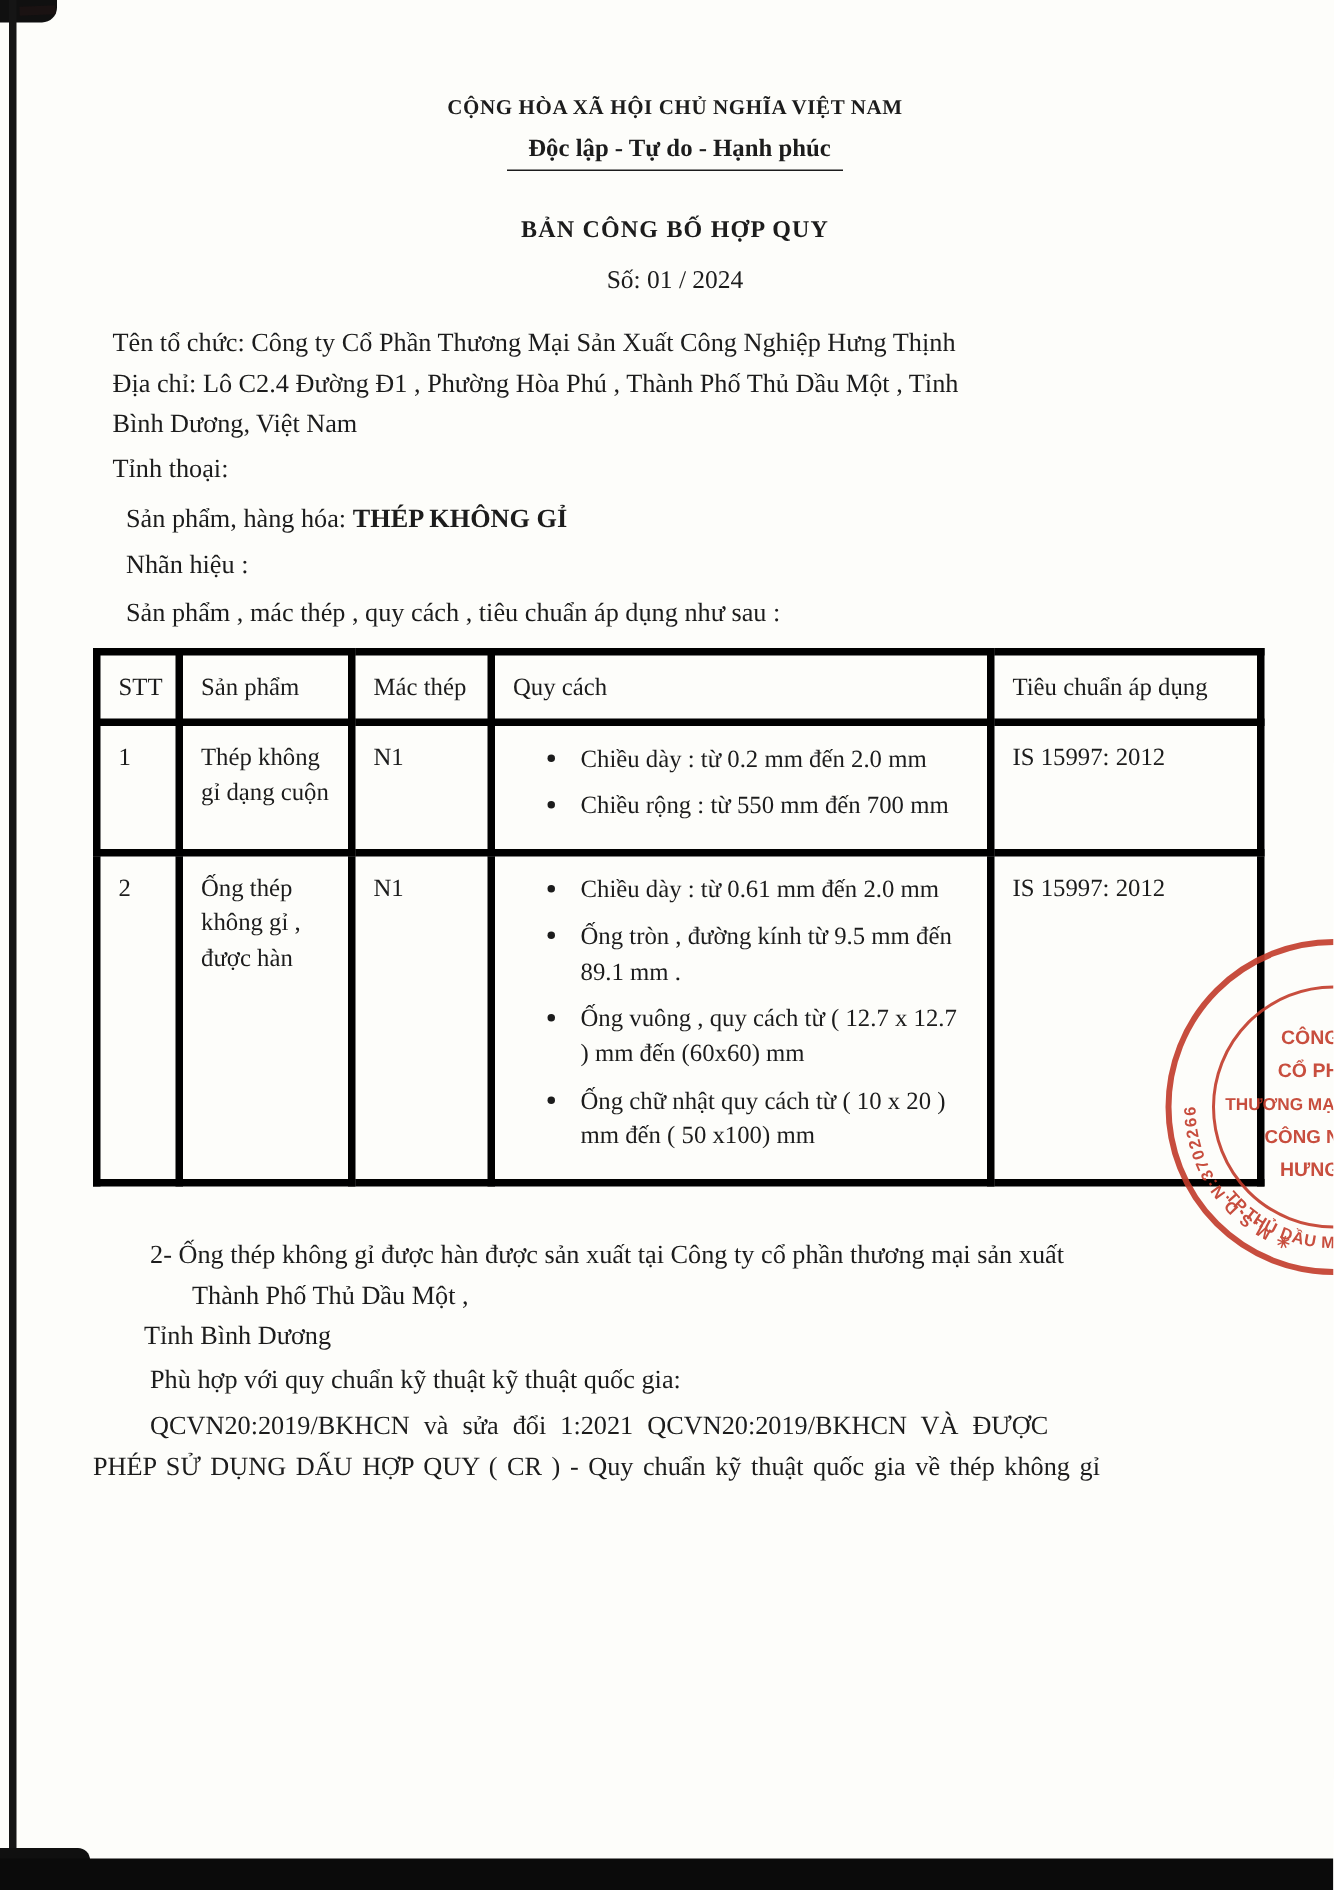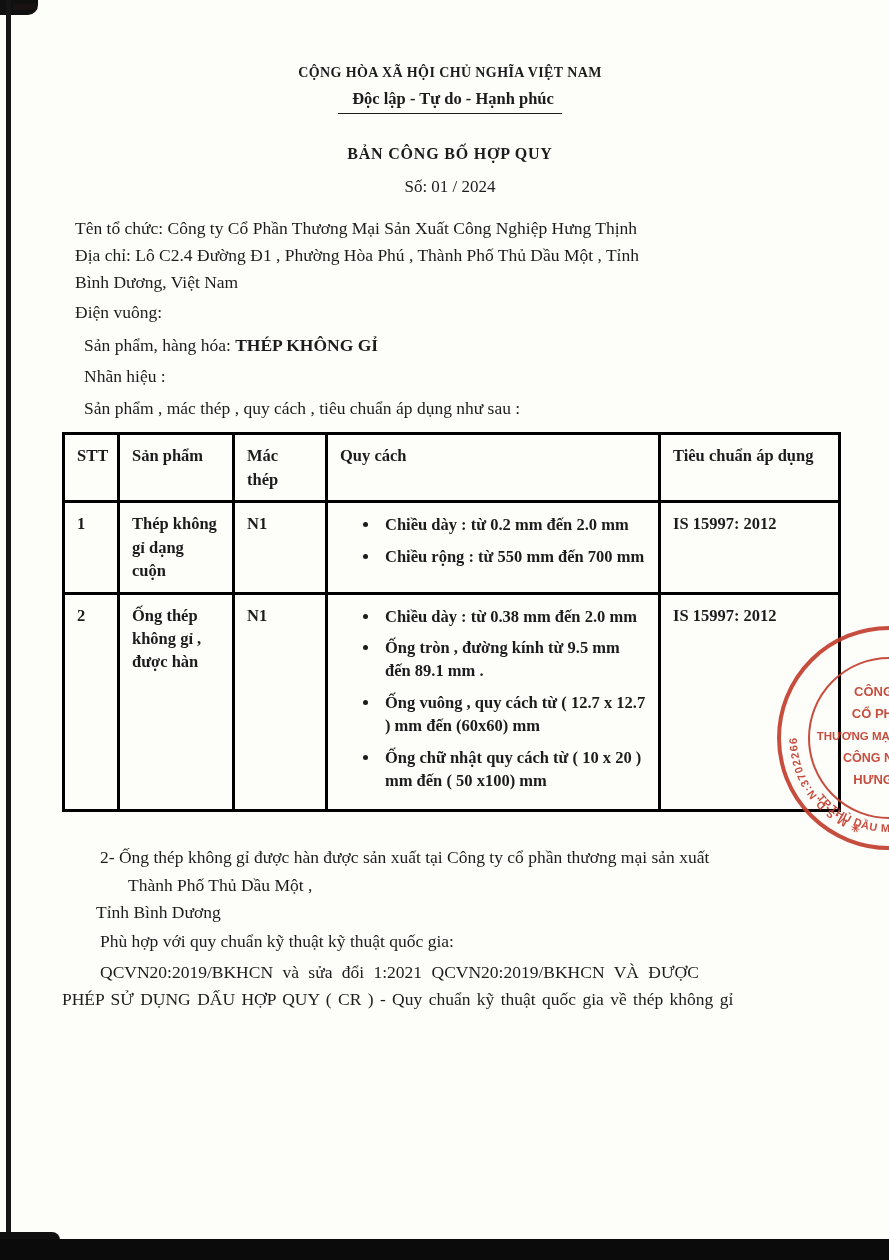--- a/index.html
+++ b/index.html
@@ -60,25 +60,25 @@
   .mt3 { margin-top: 3px; }
   .bold { font-weight: bold; }
 
   
   .spec-table {
     border-collapse: collapse; table-layout: fixed;
     width: 776px; margin-top: 10px;
     font-size: 16.5px; line-height: 1.42;
   }
   .spec-table th, .spec-table td {
-    border: 3px solid #000000;
+    border: 5px solid #000000;
     padding: 9px 12px;
     vertical-align: top;
     text-align: left;
-    font-weight: bold;
+    font-weight: normal;
   }
   .col-stt { width: 55px; } .col-sp { width: 115px; } .col-mt { width: 93px; }
   .col-qc { width: 333px; } .col-tc { width: 180px; }
   .cell-stt { text-align: center; }
   .cell-sp { text-align: justify; }
   .cell-mt { padding-left: 27px; }
   ul.qc { margin: 1px 0 0; padding-left: 40px; }
   ul.qc li { margin: 0 0 8px; padding-left: 5px; }
 
   
@@ -121,21 +121,21 @@
     <div class="nat2 center">
       <span class="underline">Độc lập - Tự do - Hạnh phúc</span>
     </div>
 
     <div class="doc-title center">BẢN CÔNG BỐ HỢP QUY</div>
     <div class="doc-number center">Số: 01 / 2024</div>
 
     <p class="para ind13 mt16">Tên tổ chức: Công ty Cổ Phần Thương Mại Sản Xuất Công Nghiệp Hưng Thịnh</p>
     <p class="para ind13">Địa chỉ: Lô C2.4 Đường Đ1 , Phường Hòa Phú , Thành Phố Thủ Dầu Một , Tỉnh</p>
     <p class="para ind13">Bình Dương, Việt Nam</p>
-    <p class="para ind13 mt3">Điện vuông:</p>
+    <p class="para ind13 mt3">Tỉnh thoại:</p>
     <p class="para ind22 mt6"><span>Sản phẩm, hàng hóa: </span><span class="bold">THÉP KHÔNG GỈ</span></p>
     <p class="para ind22 mt4">Nhãn hiệu :</p>
     <p class="para ind22 mt5">Sản phẩm , mác thép , quy cách , tiêu chuẩn áp dụng như sau :</p>
 
     <table class="spec-table">
       <colgroup>
         <col class="col-stt">
           <col class="col-sp">
           <col class="col-mt">
           <col class="col-qc">
@@ -162,21 +162,21 @@
             </ul>
           </td>
           <td>IS 15997: 2012</td>
         </tr>
         <tr>
           <td class="cell-stt">2</td>
           <td class="cell-sp">Ống thép không gỉ , được hàn</td>
           <td class="cell-mt">N1</td>
           <td>
             <ul class="qc">
-              <li>Chiều dày : từ 0.38 mm đến 2.0 mm</li>
+              <li>Chiều dày : từ 0.61 mm đến 2.0 mm</li>
               <li>Ống tròn , đường kính từ 9.5 mm đến 89.1 mm .</li>
               <li>Ống vuông , quy cách từ ( 12.7 x 12.7 ) mm đến (60x60) mm</li>
               <li>Ống chữ nhật quy cách từ ( 10 x 20 ) mm đến ( 50 x100) mm</li>
             </ul>
           </td>
           <td>IS 15997: 2012</td>
         </tr>
       </tbody>
     </table>
 

